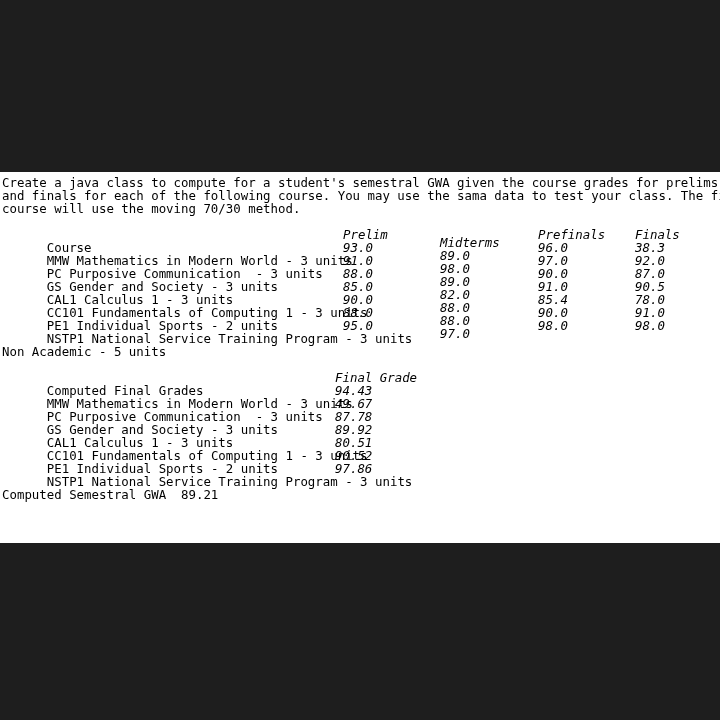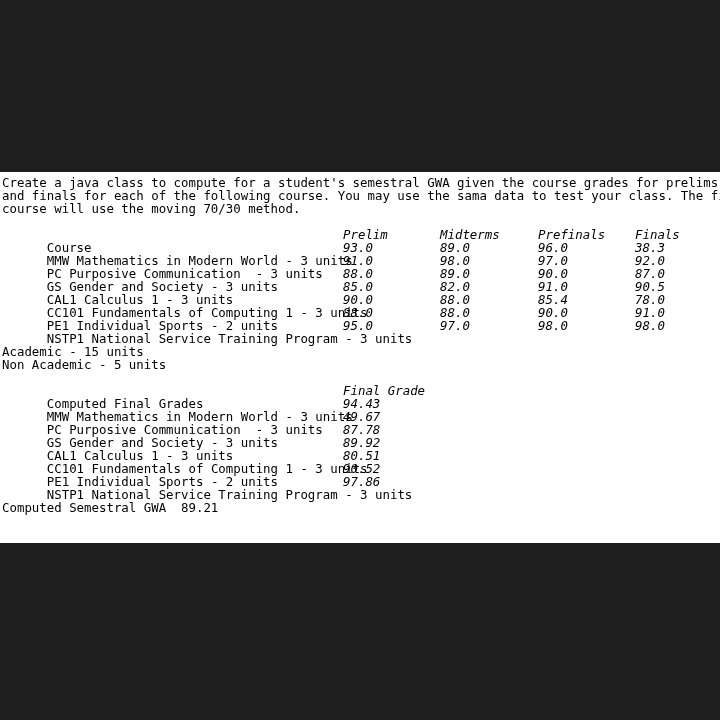--- a/index.html
+++ b/index.html
@@ -65,25 +65,25 @@
     white-space: pre;
   }
   .row .col {
     position: absolute;
     white-space: pre;
     top: 0;
     line-height: 13px;
     font-style: italic;
   }
   .c0 { left: 343px; }
-  .c1 { left: 440px; }
+  .c1 { left: 440px; margin-top: 8px; }
   .c2 { left: 538px; }
   .c3 { left: 635px; }
 
-  .fg { left: 343px; }
+  .fg { left: 335px; }
 </style>
 </head>
 <body>
 
 <div id="screen">
 
   <div id="doc-panel">
 
     <div>
       <span class="line">Create a java class to compute for a student's semestral GWA given the course grades for prelims, midterms, prefinals</span>
@@ -148,21 +148,20 @@
       <span class="label">NSTP1 National Service Training Program - 3 units</span>
       <span class="col c0">95.0</span>
       <span class="col c1">97.0</span>
       <span class="col c2">98.0</span>
       <span class="col c3">98.0</span>
     </div>
 
     <span class="blank"></span>
 
     <div>
-      <span class="line">Academic - 15 units</span>
       <span class="line">Non Academic - 5 units</span>
     </div>
 
     <span class="blank"></span>
 
     <div class="row">
       <span class="label">Computed Final Grades</span>
       <span class="col fg">Final Grade</span>
     </div>
 

